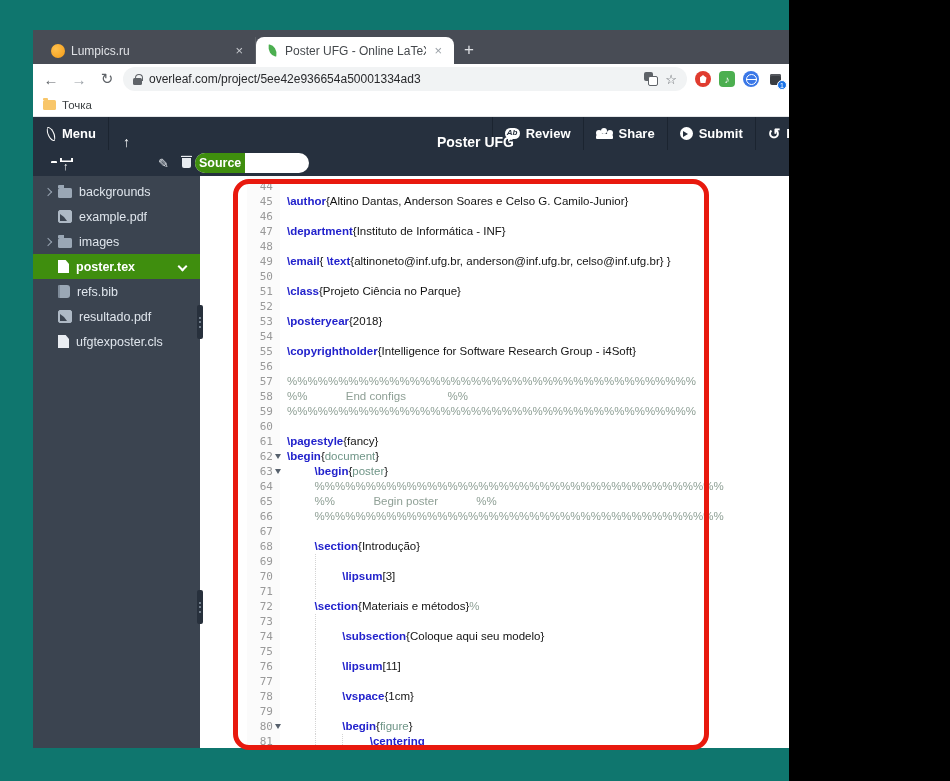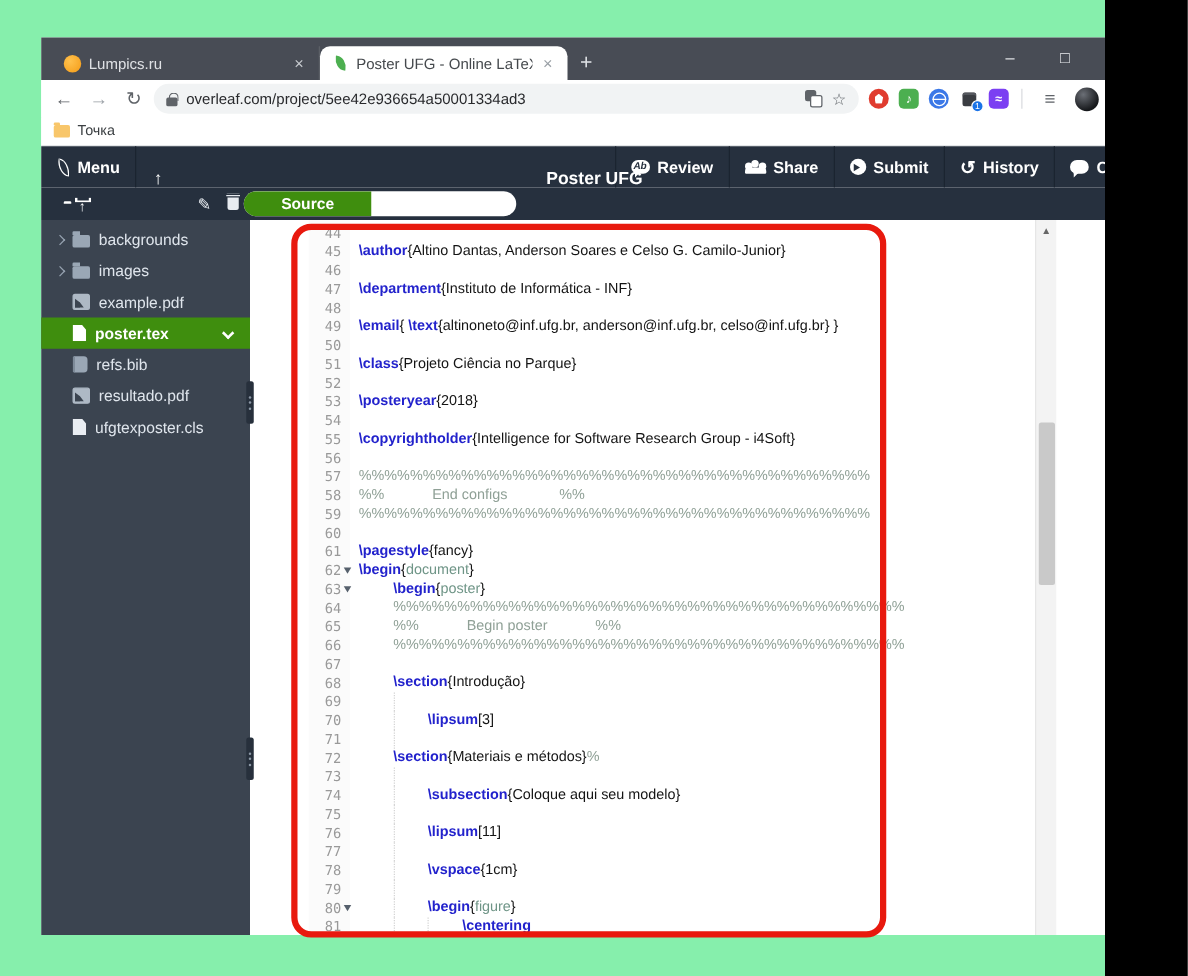--- a/index.html
+++ b/index.html
@@ -1,17 +1,17 @@
 <!DOCTYPE html>
 <html><head>
 <meta charset="utf-8">
 <style>
   html,body{margin:0;padding:0;background:#000;}
   *{box-sizing:border-box;font-family:"Liberation Sans",sans-serif;}
-  .stage{position:relative;width:884px;height:781px;background:#86efac;overflow:hidden;}
+  .stage{position:relative;width:789px;height:781px;background:#0f766e;overflow:hidden;}
   .window{position:absolute;left:33px;top:30px;width:885px;height:718px;display:flex;flex-direction:column;background:#fff;}
 
   
   .tabbar{height:34px;background:#484c55;display:flex;align-items:flex-end;position:relative;flex:0 0 auto;}
   .tab{height:27px;display:flex;align-items:center;padding:0 10px;font-size:12px;cursor:default;}
   .tab.inactive{width:215px;color:#dfe1e5;margin-left:8px;border-right:1px solid #5c6067;}
   .tab.active{width:198px;background:#fff;color:#45494d;border-radius:8px 8px 0 0;}
   .tab .tlabel{flex:1;white-space:nowrap;overflow:hidden;margin:0 6px;}
   .tab .tclose{color:#9aa0a6;font-size:13px;padding:0 2px;}
   .tab.inactive .tclose{color:#c6c9ce;}
@@ -91,21 +91,21 @@
   .folder-ic:before{content:"";position:absolute;top:-2.5px;left:0;width:6px;height:2.5px;background:#fff;border-radius:1px 1px 0 0;}
   .upload-ic{width:13px;height:13px;position:relative;}
   .upload-ic:before{content:"↑";position:absolute;left:3px;top:-3px;color:#fff;font-size:11px;font-weight:bold;}
   .upload-ic:after{content:"";position:absolute;bottom:1px;left:0;width:13px;height:4px;background:#fff;clip-path:polygon(0 0,15% 0,15% 60%,85% 60%,85% 0,100% 0,100% 100%,0 100%);}
   .editops{display:flex;gap:12px;margin-left:-42px;margin-right:14px;}
   .pencil{color:#e8ecf1;font-size:13px;}
   .trash-ic{width:11px;height:12px;position:relative;}
   .trash-ic:before{content:"";position:absolute;top:2.5px;left:1px;width:9px;height:9.5px;background:#e8ecf1;border-radius:0 0 2px 2px;}
   .trash-ic:after{content:"";position:absolute;top:0;left:0;width:11px;height:1.6px;background:#e8ecf1;box-shadow:0 -1.4px 0 -0.4px #e8ecf1;}
   .srctoggle{display:flex;background:#fff;border-radius:11px;overflow:hidden;height:20px;font-size:12.5px;font-weight:bold;}
-  .srctoggle .seg{padding:0 30px;display:flex;align-items:center;}
+  .srctoggle .seg{padding:0 4px;display:flex;align-items:center;}
   .seg.source{background:#3f8e0e;color:#fff;}
   .seg.rich{color:#6e7b87;margin-top:28px;}
   .expand{position:absolute;right:22px;top:5px;color:#fff;font-size:13px;font-weight:bold;transform:rotate(-45deg);}
 
   
   .main{flex:1;display:flex;min-height:0;position:relative;gap:47px;}
   .filetree{width:167px;background:#3b4450;position:relative;flex:0 0 auto;padding-top:3px;}
   .fitem{height:25px;display:flex;align-items:center;color:#dfe5ec;font-size:12.5px;gap:7px;padding-left:12px;position:relative;}
   .fitem .chev{width:6px;height:6px;border-right:1.6px solid #97a3b1;border-bottom:1.6px solid #97a3b1;transform:rotate(-45deg);flex:0 0 auto;}
   .fitem .nochev{width:6px;flex:0 0 auto;}
@@ -261,28 +261,28 @@
     </div>
 
     <div class="main">
       <div class="filetree">
         <div class="fitem">
           <span class="chev"></span>
           <span class="fic folder"></span>
           <span>backgrounds</span>
         </div>
         <div class="fitem">
+          <span class="nochev"></span>
+          <span class="fic image"></span>
+          <span>example.pdf</span>
+        </div>
+        <div class="fitem">
           <span class="chev"></span>
           <span class="fic folder"></span>
           <span>images</span>
-        </div>
-        <div class="fitem">
-          <span class="nochev"></span>
-          <span class="fic image"></span>
-          <span>example.pdf</span>
         </div>
         <div class="fitem selected">
           <span class="nochev"></span>
           <span class="fic file"></span>
           <span>poster.tex</span>
           <span class="chevdown"></span>
         </div>
         <div class="fitem">
           <span class="nochev"></span>
           <span class="fic book"></span>

